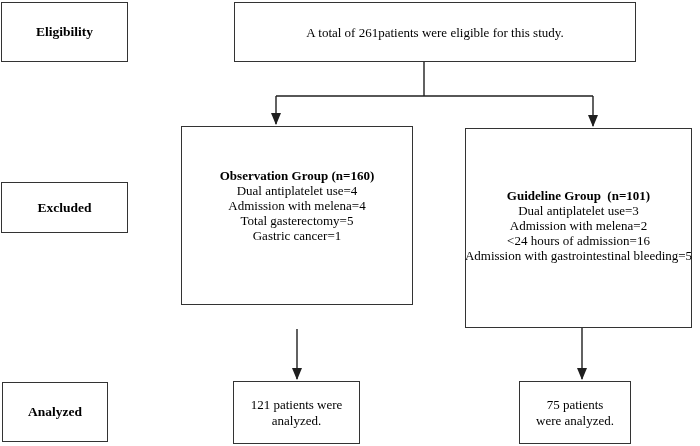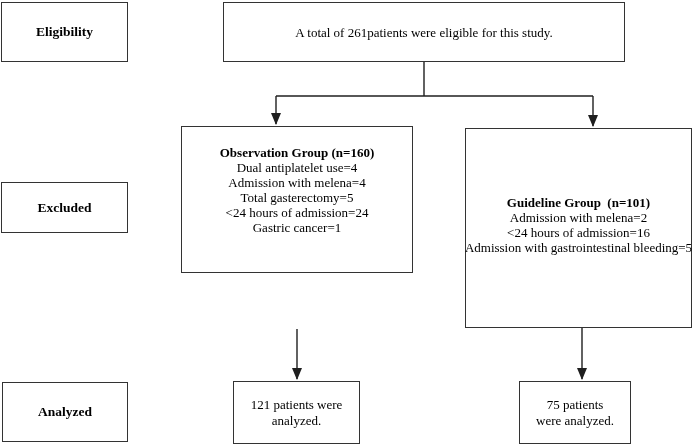--- a/index.html
+++ b/index.html
@@ -86,42 +86,42 @@
   </svg>
 
   <div class="box label-box" style="left:1px; top:2px; width:127px; height:60px;">
     <span>Eligibility</span>
   </div>
 
   <div class="box label-box" style="left:1px; top:182px; width:127px; height:51px;">
     <span>Excluded</span>
   </div>
 
-  <div class="box label-box" style="left:2px; top:382px; width:126px; height:60px;">
+  <div class="box label-box" style="left:2px; top:382px; width:106px; height:60px;">
     <span>Analyzed</span>
   </div>
 
-  <div class="box plain-box" style="left:223px; top:2px; width:402px; height:60px;">
+  <div class="box plain-box" style="left:234px; top:2px; width:402px; height:60px;">
     <span>A total of 261patients were eligible for this study.</span>
   </div>
 
-  <div class="box group-box" style="left:181px; top:126px; width:232px; height:147px;">
+  <div class="box group-box" style="left:181px; top:126px; width:232px; height:179px;">
     <div class="shift-obs">
       <div class="group-title">Observation Group (n=160)</div>
       <div class="group-line">Dual antiplatelet use=4</div>
       <div class="group-line">Admission with melena=4</div>
       <div class="group-line">Total gasterectomy=5</div>
-      <div class="group-line">&lt;24 hours of admission=24</div>
       <div class="group-line">Gastric cancer=1</div>
     </div>
   </div>
 
   <div class="box group-box" style="left:465px; top:128px; width:227px; height:200px;">
     <div class="shift-guide">
       <div class="group-title">Guideline Group  (n=101)</div>
+      <div class="group-line">Dual antiplatelet use=3</div>
       <div class="group-line">Admission with melena=2</div>
       <div class="group-line">&lt;24 hours of admission=16</div>
       <div class="group-line">Admission with gastrointestinal bleeding=5</div>
     </div>
   </div>
 
   <div class="box analyzed-box" style="left:233px; top:381px; width:127px; height:63px;">
     <span>121 patients were analyzed.</span>
   </div>
 

